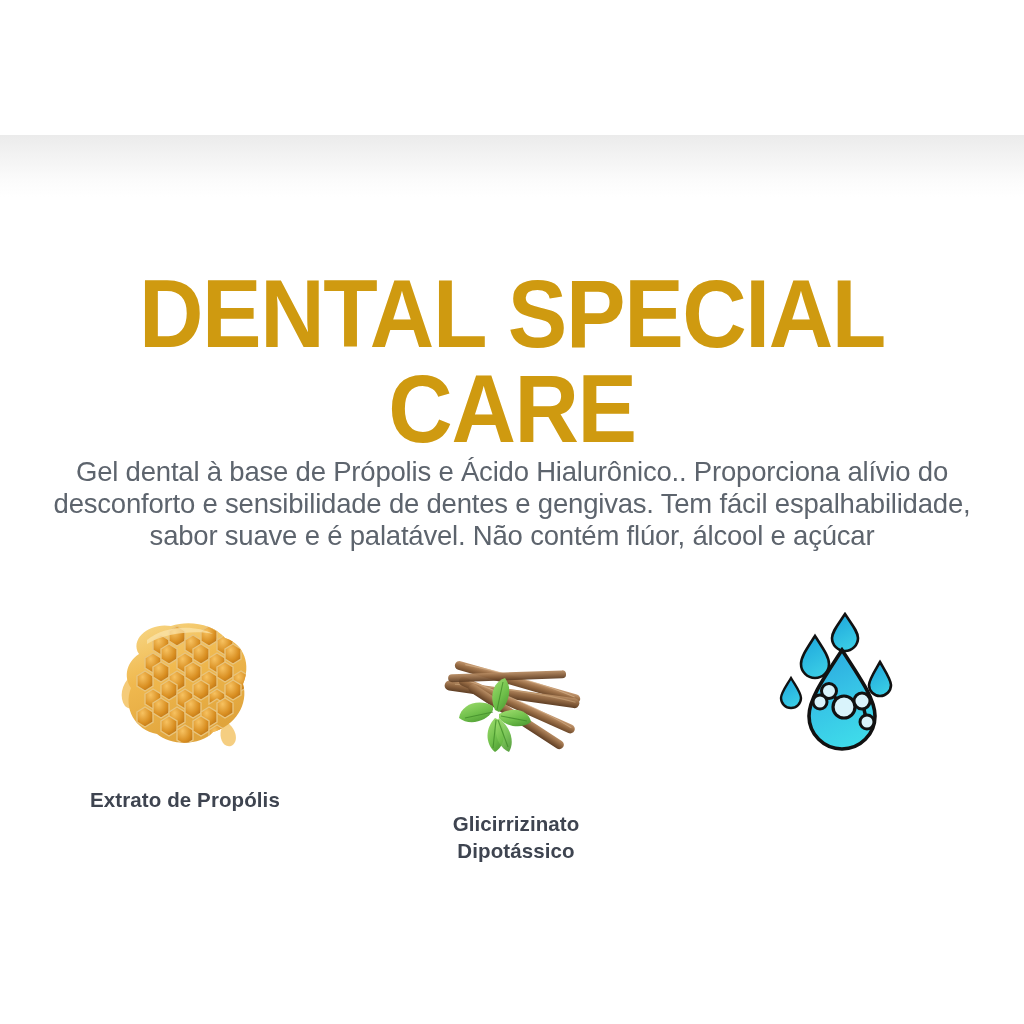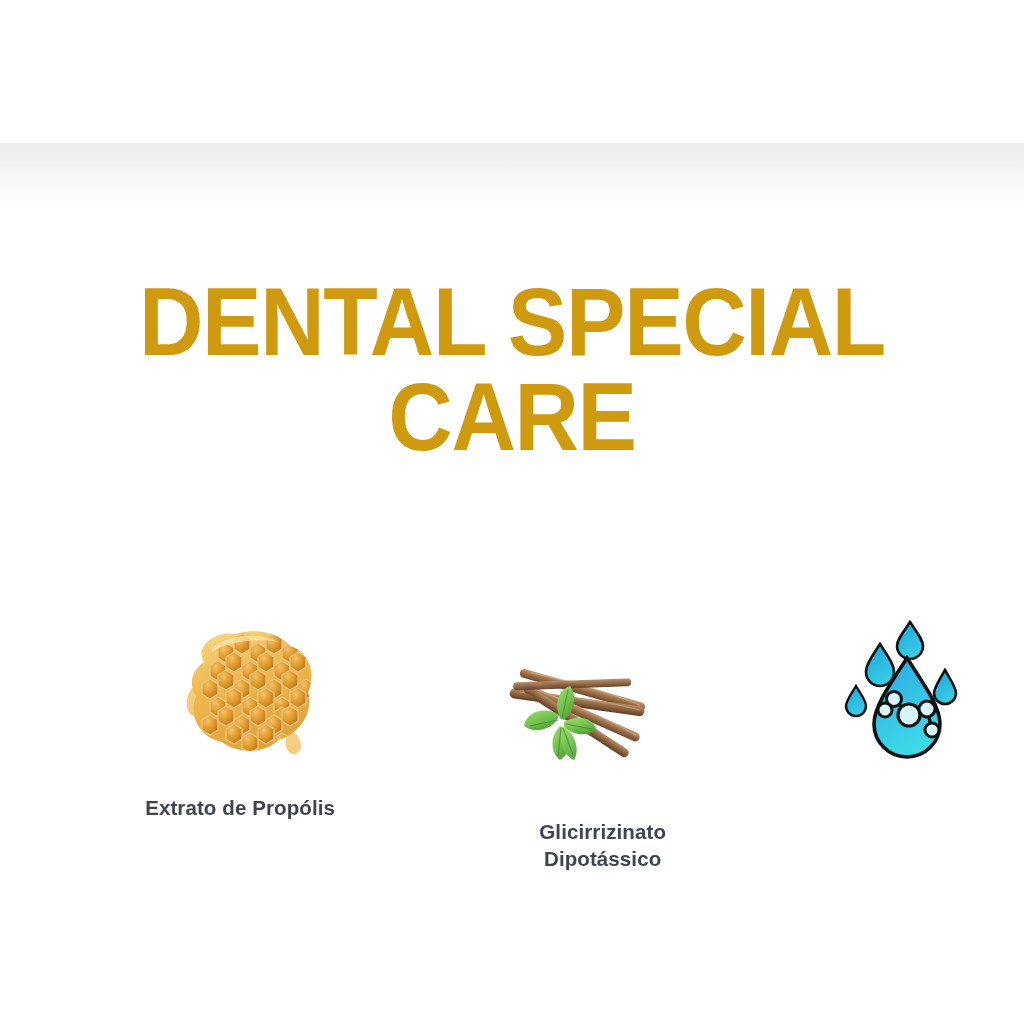--- a/index.html
+++ b/index.html
@@ -8,21 +8,21 @@
     padding: 0;
     background: #ffffff;
   }
   body {
     font-family: "Liberation Sans", sans-serif;
   }
   .page {
     position: relative;
     width: 1024px;
     height: 872px;
-    margin: 12px auto;
+    margin: 4px auto;
     background: #ffffff;
     overflow: hidden;
   }
 
   
   .top-band {
     position: absolute;
     left: 0; top: 0;
     width: 1024px;
     height: 131px;
@@ -73,21 +73,21 @@
     left: 30px; top: 600px;
     width: 964px;
     display: flex;
     align-items: flex-start;
     justify-content: space-between;
   }
   .ingredient {
     width: 300px;
     display: flex;
     flex-direction: column;
-    align-items: flex-end;
+    align-items: center;
   }
   .icon-slot {
     width: 170px;
     height: 160px;
     display: flex;
     align-items: center;
     justify-content: center;
   }
   .ingredient-label {
     margin-top: 22px;
@@ -111,20 +111,21 @@
 <body>
 
 <div class="page">
 
   <div class="top-band"></div>
   <div class="divider-gradient"></div>
 
   <h1 class="headline">DENTAL SPECIAL
 CARE</h1>
 
+  <p class="description">Gel dental à base de Própolis e Ácido Hialurônico.. Proporciona alívio do desconforto e sensibilidade de dentes e gengivas. Tem fácil espalhabilidade, sabor suave e é palatável. Não contém flúor, álcool e açúcar</p>
 
   <div class="ingredients">
 
     <div class="ingredient ing-propolis">
       <div class="icon-slot">
         <svg width="152" height="140" viewBox="0 0 152 140">
           <defs>
             <linearGradient id="honeyBlob" x1="0" y1="0" x2="0.4" y2="1">
               <stop offset="0%" stop-color="#f8d98a"></stop>
               <stop offset="45%" stop-color="#f0b94f"></stop>

